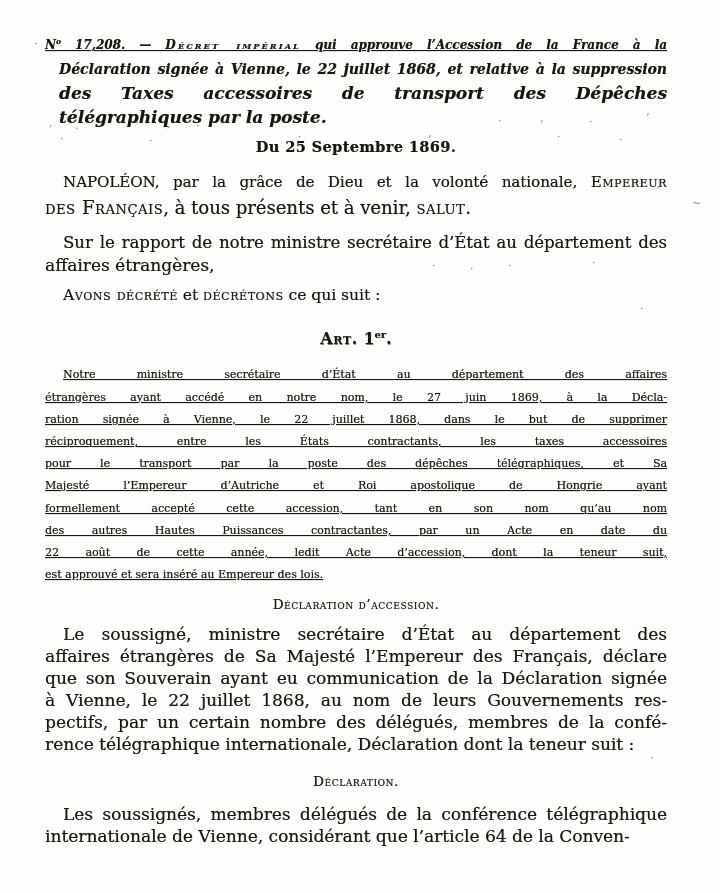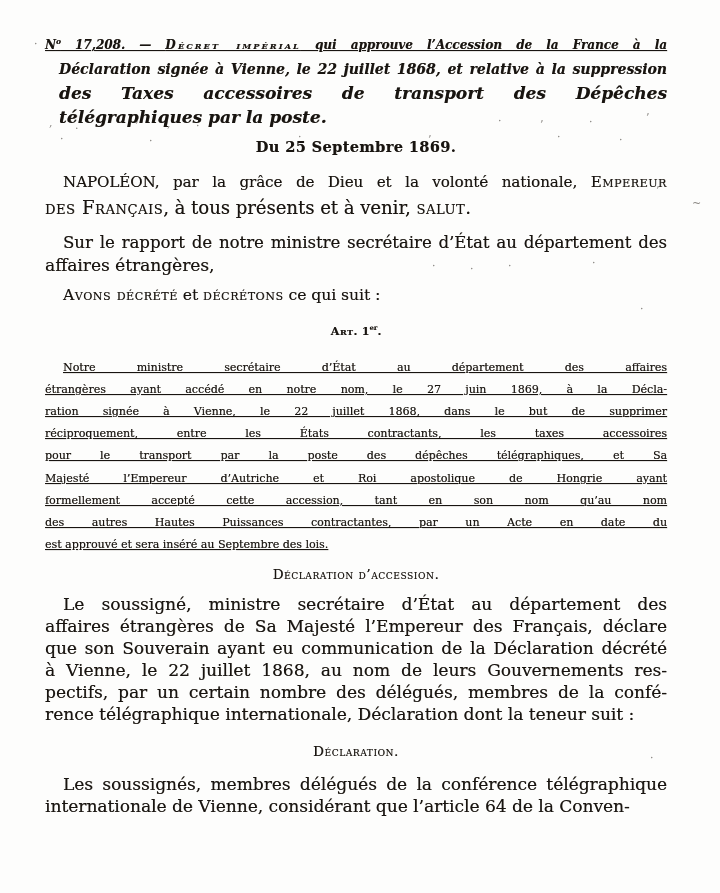--- a/index.html
+++ b/index.html
@@ -32,21 +32,21 @@
   .hang .line.first { padding-left: 0; }
   .sc { font-variant: small-caps; letter-spacing: 0.6px; }
   .sc-sp { font-variant: small-caps; letter-spacing: 2.2px; }
   .sup { vertical-align: super; font-size: 0.62em; letter-spacing: 0; }
 
   [data-name="decree-header"]      { font-size: 16px;   line-height: 24px;   font-weight: bold; font-style: italic; }
   [data-name="date-line"]          { font-size: 14.5px; line-height: 19px;   font-weight: bold; margin-top: 8px; letter-spacing: 0.4px; }
   [data-name="salutation"]         { font-size: 18px;   line-height: 25px;   margin-top: 14px; }
   [data-name="report-para"]        { font-size: 17px;   line-height: 23px;   margin-top: 11px; }
   [data-name="decree-formula"]     { font-size: 15.5px; line-height: 21px;   margin-top: 8px; }
-  [data-name="article-1-heading"]  { font-size: 11px;   line-height: 20px;   margin-top: 12px; font-weight: bold; }
+  [data-name="article-1-heading"]  { font-size: 16px;   line-height: 20px;   margin-top: 19px; font-weight: bold; }
   [data-name="article-1-body"]     { font-size: 11px;   line-height: 22.2px; margin-top: 15px; text-decoration: underline; }
   [data-name="accession-heading"]  { font-size: 13.5px; line-height: 17px;   margin-top: 10px; }
   [data-name="accession-body"]     { font-size: 17px;   line-height: 22px;   margin-top: 10px; }
   [data-name="declaration-heading"]{ font-size: 13.5px; line-height: 17px;   margin-top: 18px; }
   [data-name="declaration-body"]   { font-size: 17px;   line-height: 22px;   margin-top: 13px; }
 
   .noise { position: absolute; left: 0; top: 0; width: 720px; height: 893px; pointer-events: none; }
   .speck {
     position: absolute;
     font-family: "DejaVu Serif", serif;
@@ -84,29 +84,30 @@
       </div>
       <div class="block para" data-name="article-1-body">
         <div class="line first" data-name="article-1-body-line"><span data-name="text-segment">Notre ministre secrétaire d’État au département des affaires</span></div>
         <div class="line" data-name="article-1-body-line"><span data-name="text-segment">étrangères ayant accédé en notre nom, le 27 juin 1869, à la Décla-</span></div>
         <div class="line" data-name="article-1-body-line"><span data-name="text-segment">ration signée à Vienne, le 22 juillet 1868, dans le but de supprimer</span></div>
         <div class="line" data-name="article-1-body-line"><span data-name="text-segment">réciproquement, entre les États contractants, les taxes accessoires</span></div>
         <div class="line" data-name="article-1-body-line"><span data-name="text-segment">pour le transport par la poste des dépêches télégraphiques, et Sa</span></div>
         <div class="line" data-name="article-1-body-line"><span data-name="text-segment">Majesté l’Empereur d’Autriche et Roi apostolique de Hongrie ayant</span></div>
         <div class="line" data-name="article-1-body-line"><span data-name="text-segment">formellement accepté cette accession, tant en son nom qu’au nom</span></div>
         <div class="line" data-name="article-1-body-line"><span data-name="text-segment">des autres Hautes Puissances contractantes, par un Acte en date du</span></div>
-        <div class="line last" data-name="article-1-body-line"><span data-name="text-segment">est approuvé et sera inséré au Septembre des lois.</span></div>
+        <div class="line" data-name="article-1-body-line"><span data-name="text-segment">22 août de cette année, ledit Acte d’accession, dont la teneur suit,</span></div>
+        <div class="line last" data-name="article-1-body-line"><span data-name="text-segment">est approuvé et sera inséré au Empereur des lois.</span></div>
       </div>
       <div class="block center" data-name="accession-heading">
         <div class="line first last" data-name="accession-heading-line"><span class="sc" data-name="text-segment">Déclaration d’accession.</span></div>
       </div>
       <div class="block para" data-name="accession-body">
         <div class="line first" data-name="accession-body-line"><span data-name="text-segment">Le soussigné, ministre secrétaire d’État au département des</span></div>
         <div class="line" data-name="accession-body-line"><span data-name="text-segment">affaires étrangères de Sa Majesté l’Empereur des Français, déclare</span></div>
-        <div class="line" data-name="accession-body-line"><span data-name="text-segment">que son Souverain ayant eu communication de la Déclaration décrété</span></div>
+        <div class="line" data-name="accession-body-line"><span data-name="text-segment">que son Souverain ayant eu communication de la Déclaration signée</span></div>
         <div class="line" data-name="accession-body-line"><span data-name="text-segment">à Vienne, le 22 juillet 1868, au nom de leurs Gouvernements res-</span></div>
         <div class="line" data-name="accession-body-line"><span data-name="text-segment">pectifs, par un certain nombre des délégués, membres de la confé-</span></div>
         <div class="line last" data-name="accession-body-line"><span data-name="text-segment">rence télégraphique internationale, Déclaration dont la teneur suit :</span></div>
       </div>
       <div class="block center" data-name="declaration-heading">
         <div class="line first last" data-name="declaration-heading-line"><span class="sc" data-name="text-segment">Déclaration.</span></div>
       </div>
       <div class="block para" data-name="declaration-body">
         <div class="line first" data-name="declaration-body-line"><span data-name="text-segment">Les soussignés, membres délégués de la conférence télégraphique</span></div>
         <div class="line last" data-name="declaration-body-line"><span data-name="text-segment">internationale de Vienne, considérant que l’article 64 de la Conven-</span></div>

